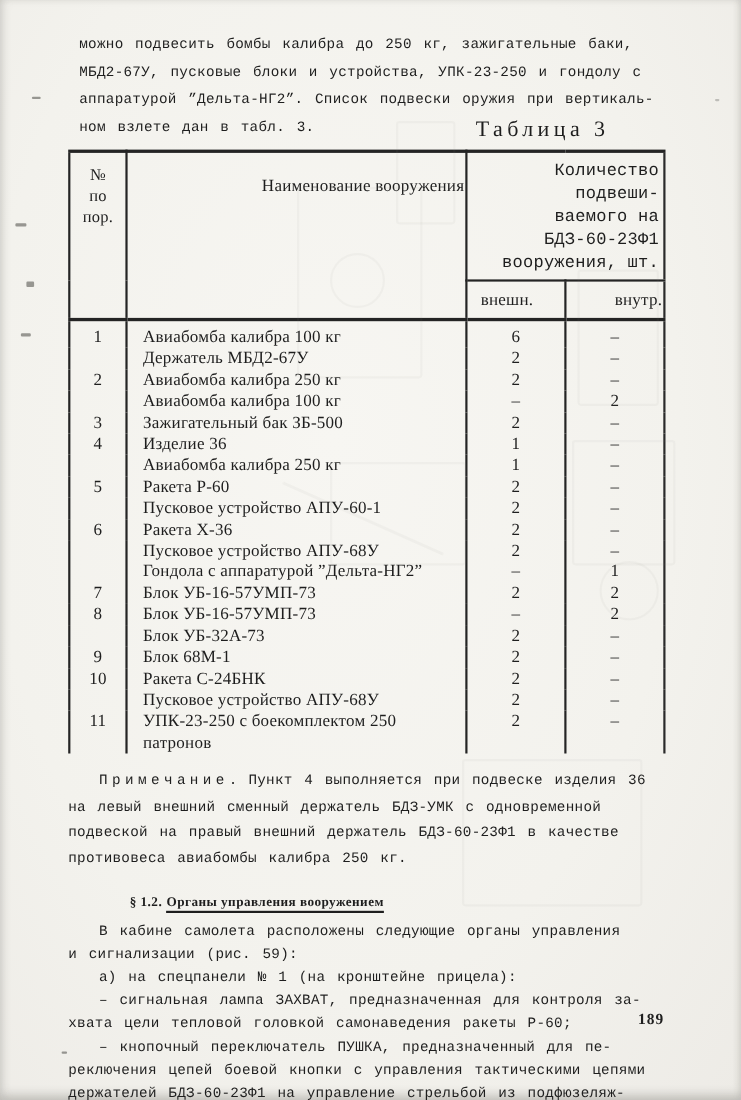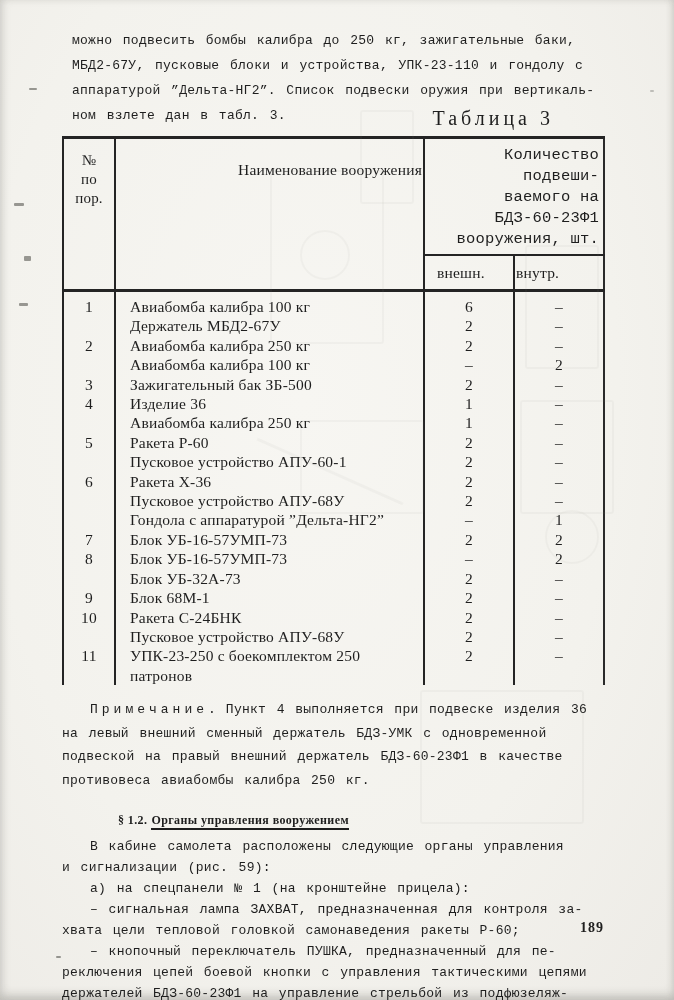--- a/index.html
+++ b/index.html
@@ -28,21 +28,21 @@
     border-top:3px solid #242424;
     border-left:2px solid #242424;
     border-right:2px solid #2a2a2a;
     font-size:15.5px;letter-spacing:.2px;
   }
   table.arm th{font-weight:normal;}
   .th-num{width:48px;border-right:2px solid #242424;text-align:center;white-space:pre-line;line-height:19px;vertical-align:top;padding-top:12px;font-size:15px;}
   .th-name{width:305px;border-right:2px solid #242424;text-align:right;vertical-align:top;padding-top:22px;}
   .th-qty{border-bottom:2px solid #242424;text-align:right;padding:6px 4px 4px 10px;white-space:pre-line;line-height:21px;height:66px;box-sizing:border-box;vertical-align:top;font-family:Liberation Mono, monospace;}
   .th-outer{width:90px;border-right:2px solid #242424;height:31px;text-align:left;padding-left:12px;vertical-align:middle;}
-  .th-inner{width:100px;height:31px;text-align:left;vertical-align:middle;}
+  .th-inner{width:100px;height:31px;text-align:right;vertical-align:middle;}
   tr.subhead th{border-bottom:3px solid #242424;}
   .th-num,.th-name{border-bottom:3px solid #242424;}
   tbody td{line-height:19.4px;padding:0;vertical-align:top;}
   td.c-num{text-align:center;border-right:2px solid #242424;}
   td.c-name{padding-left:14px;padding-right:34px;border-right:2px solid #242424;white-space:normal;}
   td.c-outer{text-align:center;border-right:2px solid #242424;}
   td.c-inner{text-align:center;}
   tbody tr:first-child td{padding-top:5px;}
   .note{margin-top:13px;}
   .note .line{line-height:23.5px;}
@@ -77,21 +77,21 @@
 
   <div class="speck" style="left:29px;top:88px;width:8px;height:2px;"></div>
   <div class="speck" style="left:14px;top:203px;width:10px;height:3px;"></div>
   <div class="speck" style="left:24px;top:256px;width:7px;height:5px;"></div>
   <div class="speck" style="left:19px;top:303px;width:9px;height:3px;"></div>
   <div class="speck" style="left:56px;top:956px;width:5px;height:2px;"></div>
   <div class="speck" style="left:650px;top:90px;width:4px;height:2px;opacity:.3;"></div>
 
   <div class="intro txt">
     <div class="line">можно подвесить бомбы калибра до 250 кг, зажигательные баки,</div>
-    <div class="line">МБД2-67У, пусковые блоки и устройства, УПК-23-110 и гондолу с</div>
+    <div class="line">МБД2-67У, пусковые блоки и устройства, УПК-23-250 и гондолу с</div>
     <div class="line">аппаратурой ”Дельта-НГ2”. Список подвески оружия при вертикаль-</div>
     <div class="line">ном взлете дан в табл. 3.</div>
   </div>
 
   <div class="table-label">Таблица 3</div>
 
   <table class="arm">
     <thead>
       <tr>
         <th class="th-num" rowspan="2">№

